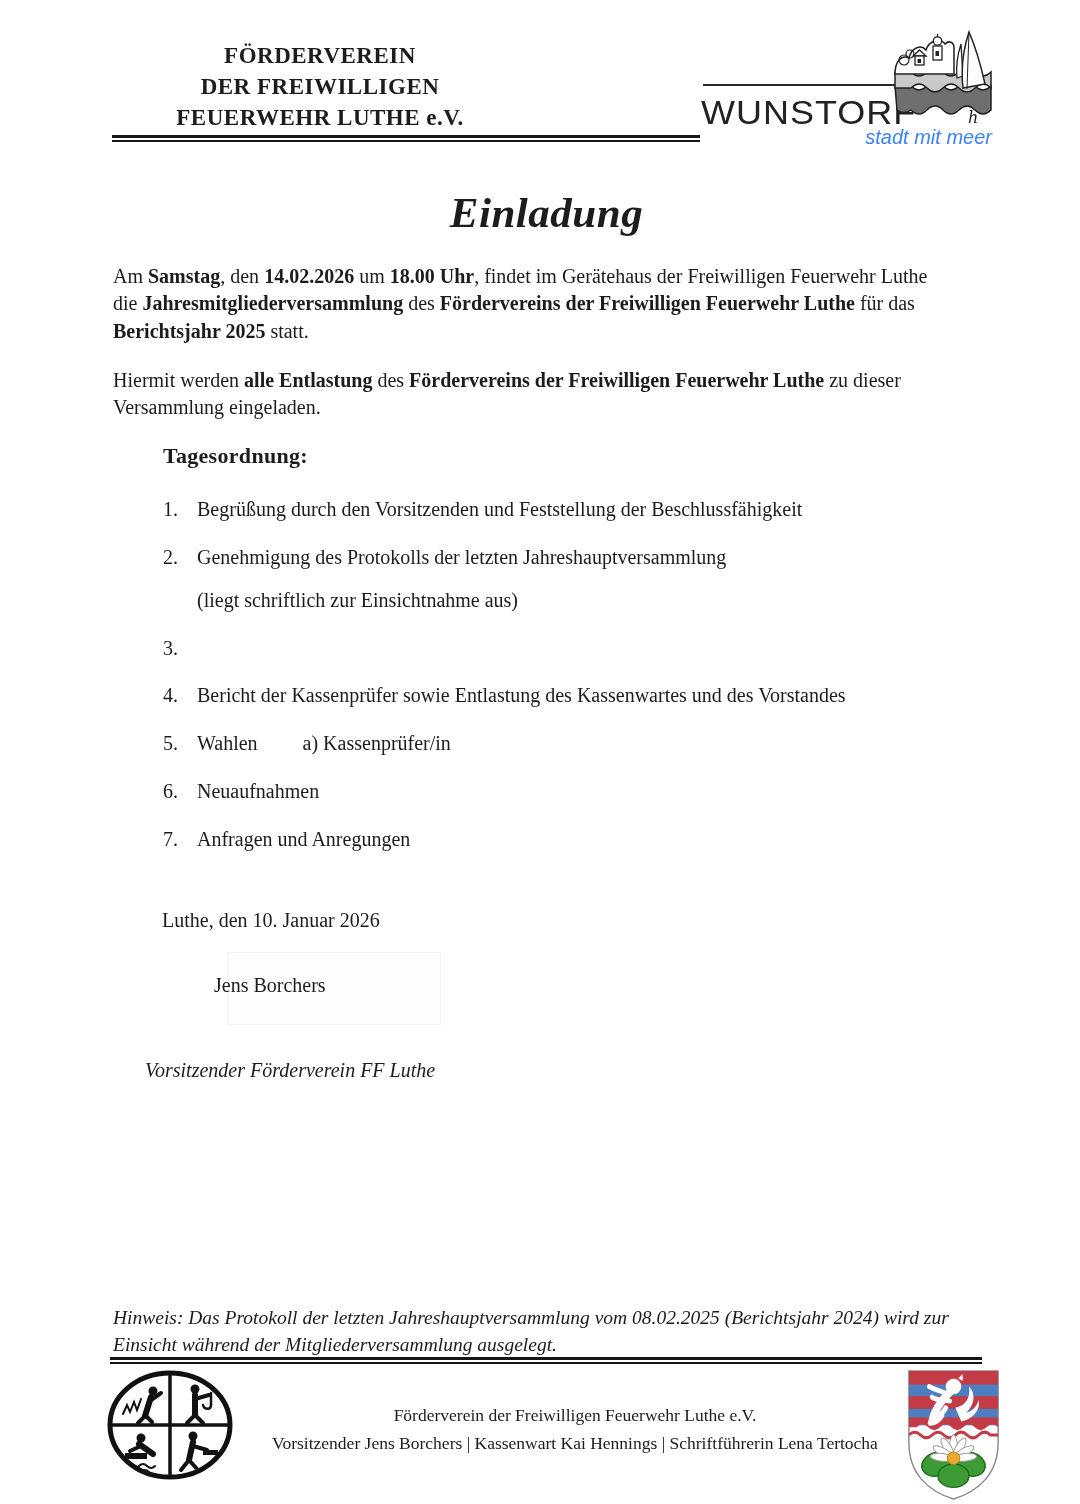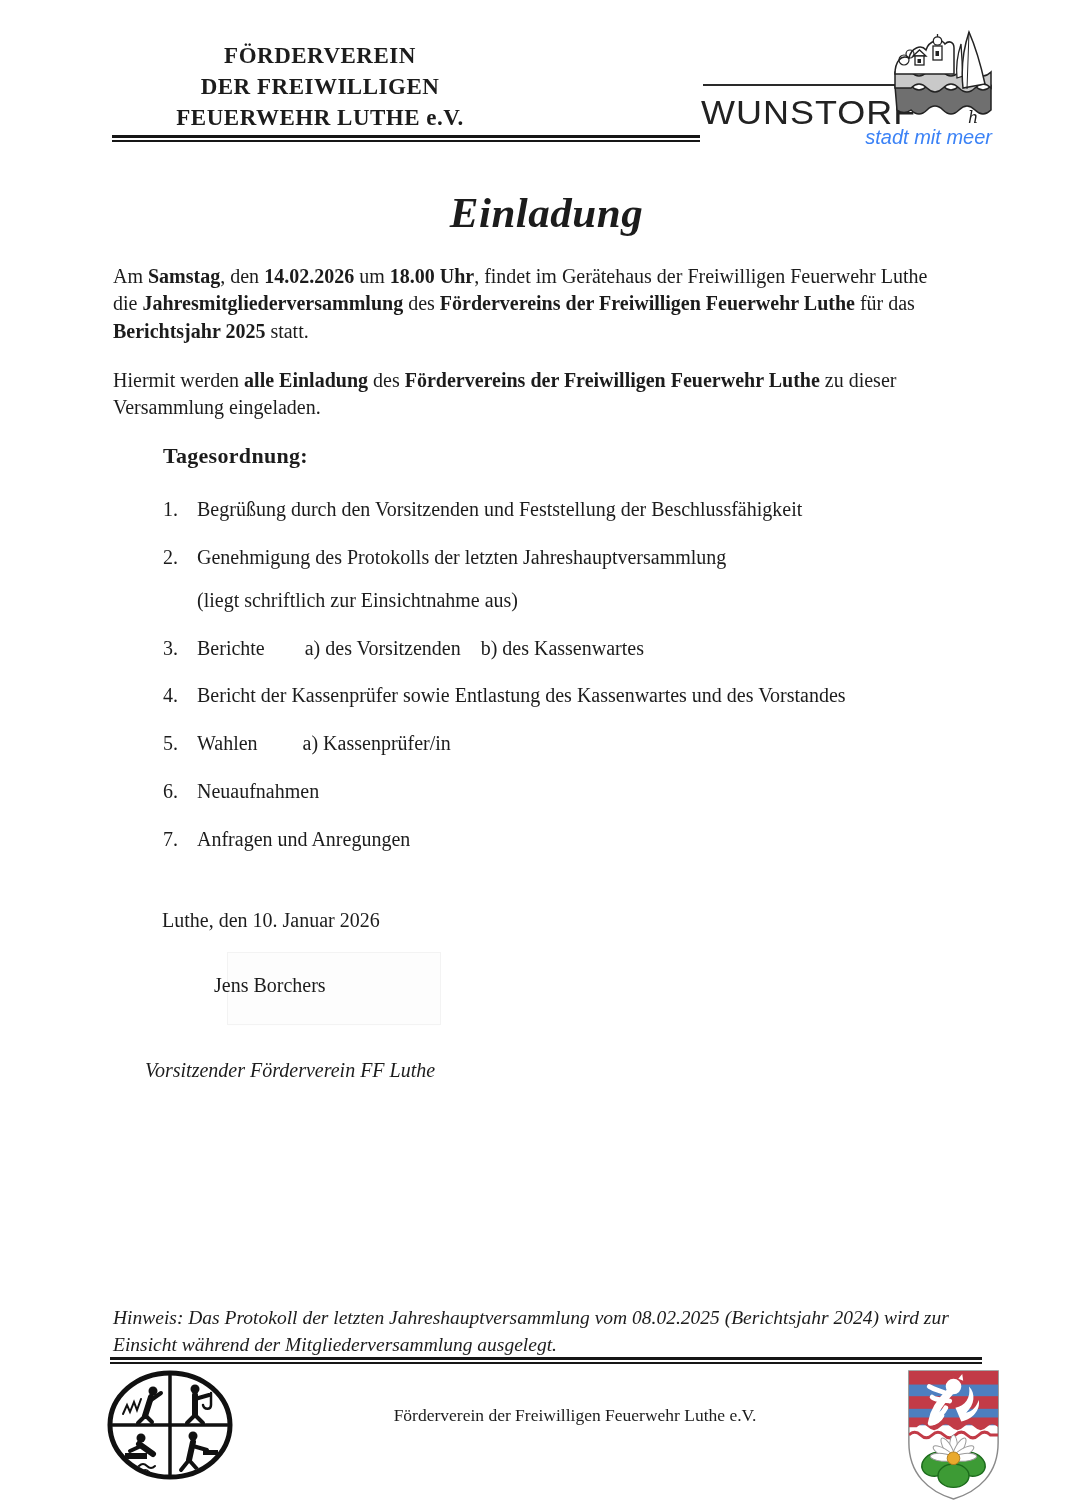--- a/index.html
+++ b/index.html
@@ -113,21 +113,21 @@
 </svg>
 
 <div class="abs doc-title">Einladung</div>
 
 <div class="abs para p1">
     <div class="rl"><span>Am </span><b>Samstag</b><span>, den </span><b>14.02.2026</b><span> um </span><b>18.00 Uhr</b><span>, findet im Gerätehaus der Freiwilligen Feuerwehr Luthe</span></div>
     <div class="rl"><span>die </span><b>Jahresmitgliederversammlung</b><span> des </span><b>Fördervereins der Freiwilligen Feuerwehr Luthe</b><span> für das</span></div>
     <div class="rl"><b>Berichtsjahr 2025</b><span> statt.</span></div>
   </div>
 <div class="abs para p2">
-    <div class="rl"><span>Hiermit werden </span><b>alle Einladung</b><span> des </span><b>Fördervereins der Freiwilligen Feuerwehr Luthe</b><span> zu dieser</span></div>
+    <div class="rl"><span>Hiermit werden </span><b>alle Entlastung</b><span> des </span><b>Fördervereins der Freiwilligen Feuerwehr Luthe</b><span> zu dieser</span></div>
     <div class="rl"><span>Versammlung eingeladen.</span></div>
   </div>
 
 <div class="abs agenda-heading">Tagesordnung:</div>
 <div class="abs agenda-list">
   <div class="agenda-item">
     <span class="num">1.</span>
     <span class="body">
         <div>Begrüßung durch den Vorsitzenden und Feststellung der Beschlussfähigkeit</div>
       </span>
@@ -136,23 +136,20 @@
   <div class="agenda-item">
     <span class="num">2.</span>
     <span class="body">
         <div>Genehmigung des Protokolls der letzten Jahreshauptversammlung</div>
         <div class="line2">(liegt schriftlich zur Einsichtnahme aus)</div>
       </span>
   </div>
 
   <div class="agenda-item">
     <span class="num">3.</span>
-    <span class="body">
-        <div>Berichte&nbsp;&nbsp;&nbsp;&nbsp;&nbsp;&nbsp;&nbsp;&nbsp;a) des Vorsitzenden&nbsp;&nbsp;&nbsp;&nbsp;b) des Kassenwartes</div>
-      </span>
   </div>
 
   <div class="agenda-item">
     <span class="num">4.</span>
     <span class="body">
         <div>Bericht der Kassenprüfer sowie Entlastung des Kassenwartes und des Vorstandes</div>
       </span>
   </div>
 
   <div class="agenda-item">
@@ -223,20 +220,21 @@
       <path d="M86,72 L82,90" stroke-width="6"></path>
       <path d="M86,76 L100,80" stroke-width="4"></path>
       <rect x="96" y="80" width="15" height="5" stroke="none"></rect>
       <path d="M82,90 L74,100 M82,90 L90,99" stroke-width="4"></path>
     </g>
   </g>
 </svg>
 
 <div class="abs footer-text">
   <div>Förderverein der Freiwilligen Feuerwehr Luthe e.V.</div>
+  <div>Vorsitzender Jens Borchers | Kassenwart Kai Hennings | Schriftführerin Lena Tertocha</div>
 </div>
 
 <svg class="abs coat-of-arms" width="97" height="136" viewBox="0 0 100 140">
   <defs>
       <clipPath id="ca-clip">
     <path d="M4,4 H96 V78 C96,110 76,128 50,136 C24,128 4,110 4,78 Z"></path>
   </clipPath>
     </defs>
   <path d="M4,4 H96 V78 C96,110 76,128 50,136 C24,128 4,110 4,78 Z" fill="#ffffff" stroke="#8a8a8a" stroke-width="1.5"></path>
   <g clip-path="url(#ca-clip)">

